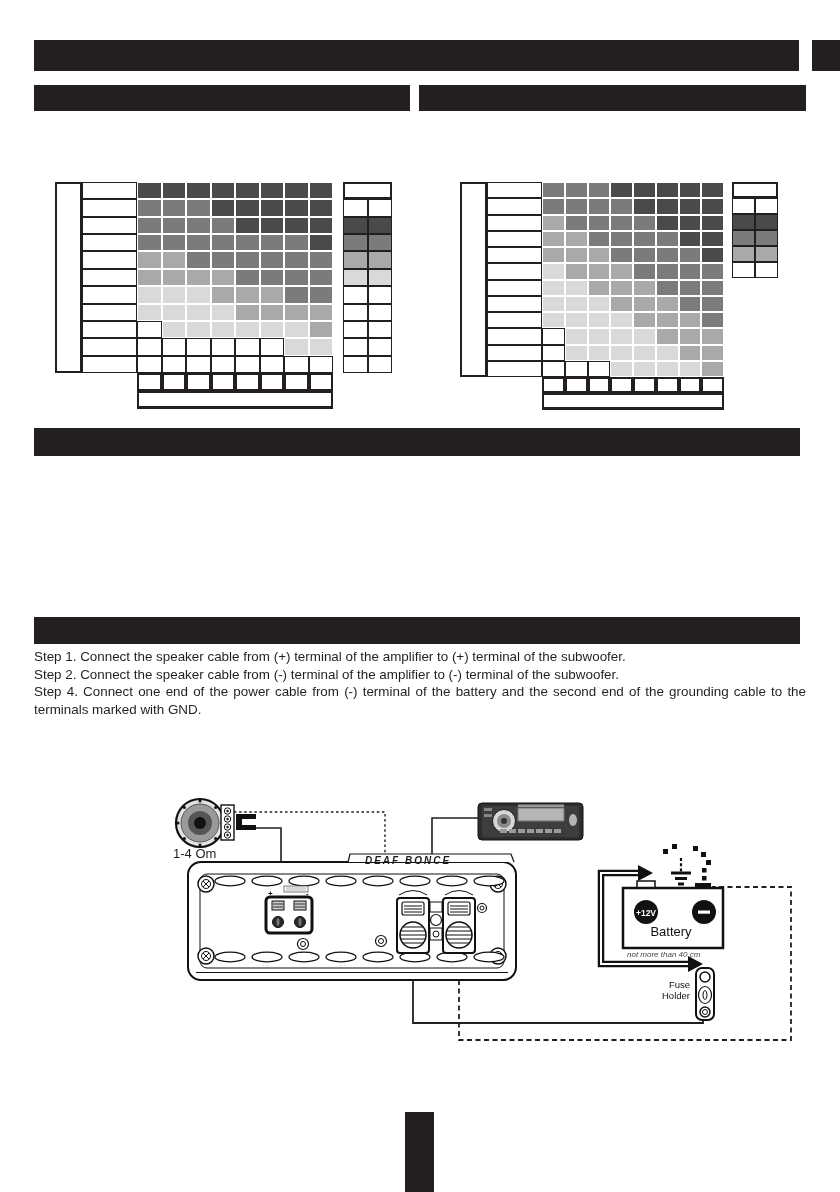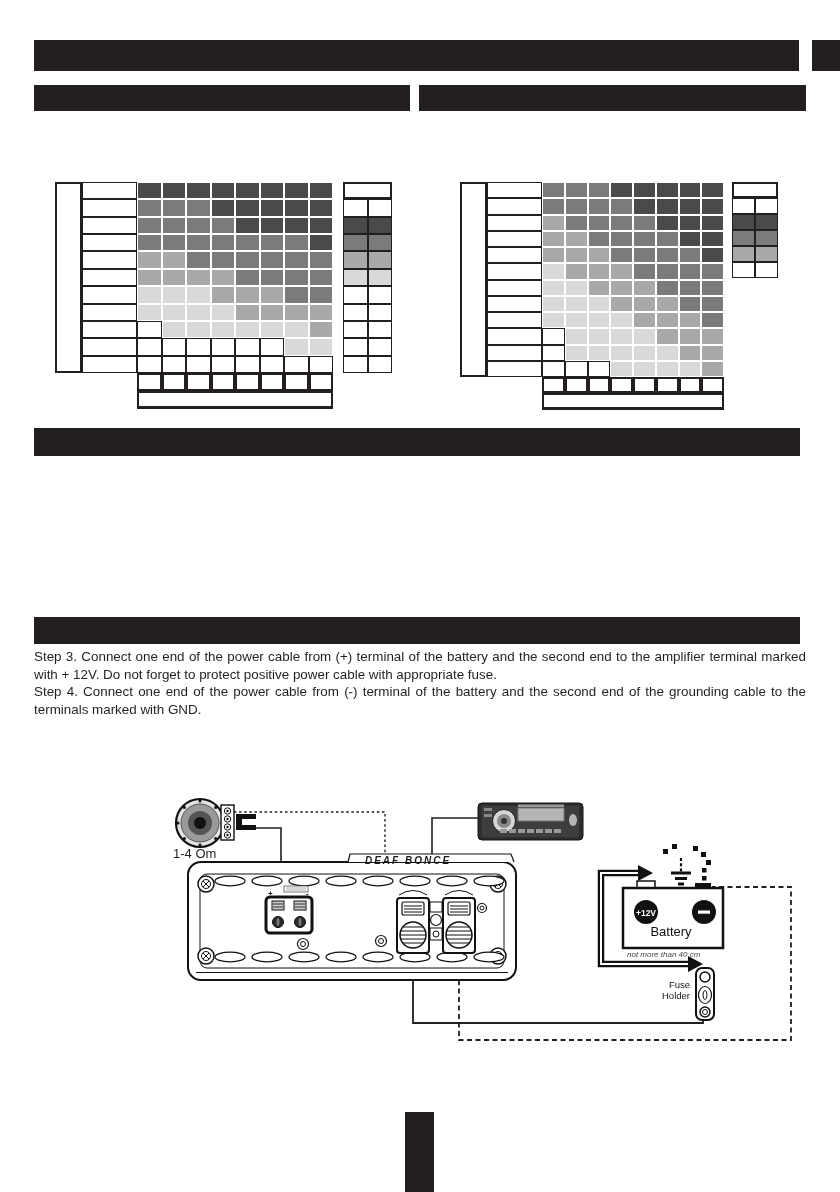--- a/index.html
+++ b/index.html
@@ -282,21 +282,22 @@
       <div class="tcell" style="left: 732px; top: 246px; width: 23px; height: 16px; border: 1.5px solid rgb(35, 31, 32); background: rgb(169, 169, 169);"></div>
       <div class="tcell" style="left: 755px; top: 246px; width: 23px; height: 16px; border: 1.5px solid rgb(35, 31, 32); background: rgb(169, 169, 169);"></div>
       <div class="tcell" style="left: 732px; top: 262px; width: 23px; height: 16px; border: 1.5px solid rgb(35, 31, 32); background: rgb(255, 255, 255);"></div>
       <div class="tcell" style="left: 755px; top: 262px; width: 23px; height: 16px; border: 1.5px solid rgb(35, 31, 32); background: rgb(255, 255, 255);"></div>
     </div>
 
   <div class="bar" style="left:34px;top:428px;width:766px;height:28px;"></div>
   <div class="bar" style="left:34px;top:617px;width:766px;height:27px;"></div>
 
   <div id="steps">
-    <p class="just">Step 3. Connect one end of the power cable from (+) terminal of the battery and the second end to the amplifier terminal marked with + 12V. Do not forget to protect positive power cable with appropriate fuse.</p>
+    <p>Step 1. Connect the speaker cable from (+) terminal of the amplifier to (+) terminal of the subwoofer.</p>
+    <p>Step 2. Connect the speaker cable from (-) terminal of the amplifier to (-) terminal of the subwoofer.</p>
     <p class="just">Step 4. Connect one end of the power cable from (-) terminal of the battery and the second end of the grounding cable to the terminals marked with GND.</p>
   </div>
 
   <svg class="abs" style="left:0;top:790px;" width="840" height="300" viewBox="0 790 840 300">
 
     <polyline points="234,812 385,812 385,893" fill="none" stroke="#231f20" stroke-width="1.4" stroke-dasharray="2.5,2.6"></polyline>
     <polyline points="256,828 281,828 281,899" fill="none" stroke="#231f20" stroke-width="1.6"></polyline>
     <polyline points="478,818 432,818 432,901" fill="none" stroke="#231f20" stroke-width="1.6"></polyline>
     <polyline points="413,946 413,1023 703,1023 703,1017" fill="none" stroke="#231f20" stroke-width="1.8"></polyline>
     <polyline points="459,946 459,1040 791,1040 791,887 712,887" fill="none" stroke="#231f20" stroke-width="1.8" stroke-dasharray="5,3.5"></polyline>

